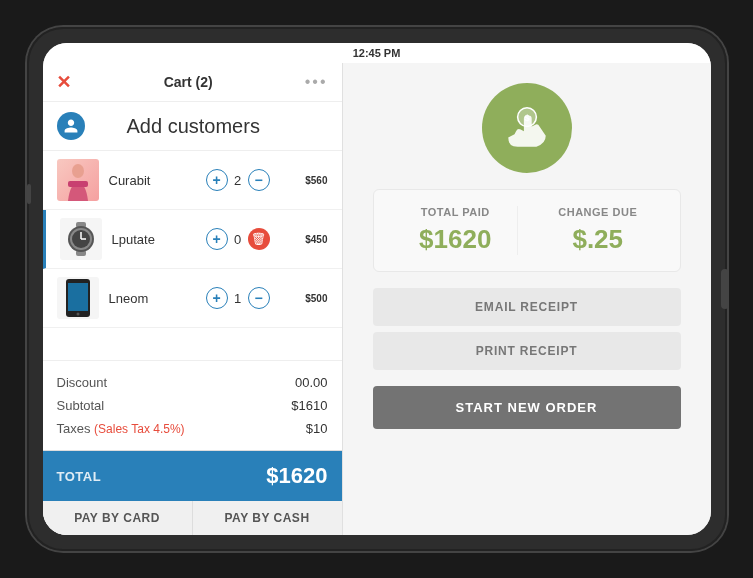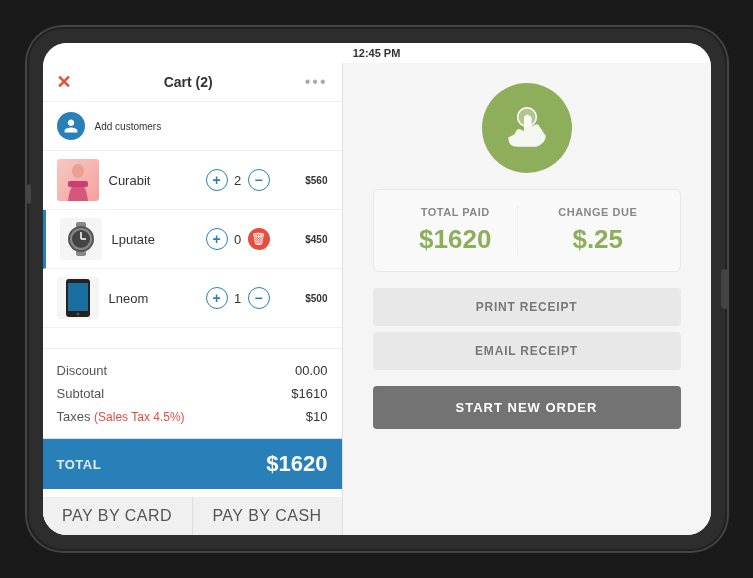--- a/index.html
+++ b/index.html
@@ -131,23 +131,24 @@
       flex-shrink: 0;
     }
 
     .customer-icon svg {
       width: 16px;
       height: 16px;
       fill: white;
     }
 
     .add-customers-text {
-      font-size: 10px;
+      font-size: 20px;
       color: #333;
       font-weight: 500;
+      margin-left: 32px;
     }
 
     
     .cart-items {
       flex: 1;
       overflow-y: auto;
     }
 
     .cart-item {
       display: flex;
@@ -288,28 +289,27 @@
     }
 
     .payment-buttons {
       display: flex;
     }
 
     .pay-btn {
       flex: 1;
       padding: 10px;
       text-align: center;
-      font-size: 16px;
-      font-weight: 400;
+      font-size: 12px;
+      font-weight: 700;
       letter-spacing: 0.5px;
       color: #555;
       background: #f0f0f0;
       border: none;
       cursor: pointer;
-      margin-top: 8px;
     }
 
     .pay-btn:first-child {
       border-right: 1px solid #ddd;
     }
 
     
     .right-panel {
       flex: 1;
       background: #f5f5f5;
@@ -560,22 +560,22 @@
             <div class="summary-label">TOTAL PAID</div>
             <div class="summary-value">$1620</div>
           </div>
           <div class="summary-col">
             <div class="summary-label">CHANGE DUE</div>
             <div class="summary-value">$.25</div>
           </div>
         </div>
 
         <div class="receipt-buttons">
+          <button class="receipt-btn">EMAIL RECEIPT</button>
           <button class="receipt-btn">PRINT RECEIPT</button>
-          <button class="receipt-btn">EMAIL RECEIPT</button>
         </div>
 
         <button class="new-order-btn">START NEW ORDER</button>
 
       </div>
 
     </div>
   </div>
 </div>
 

